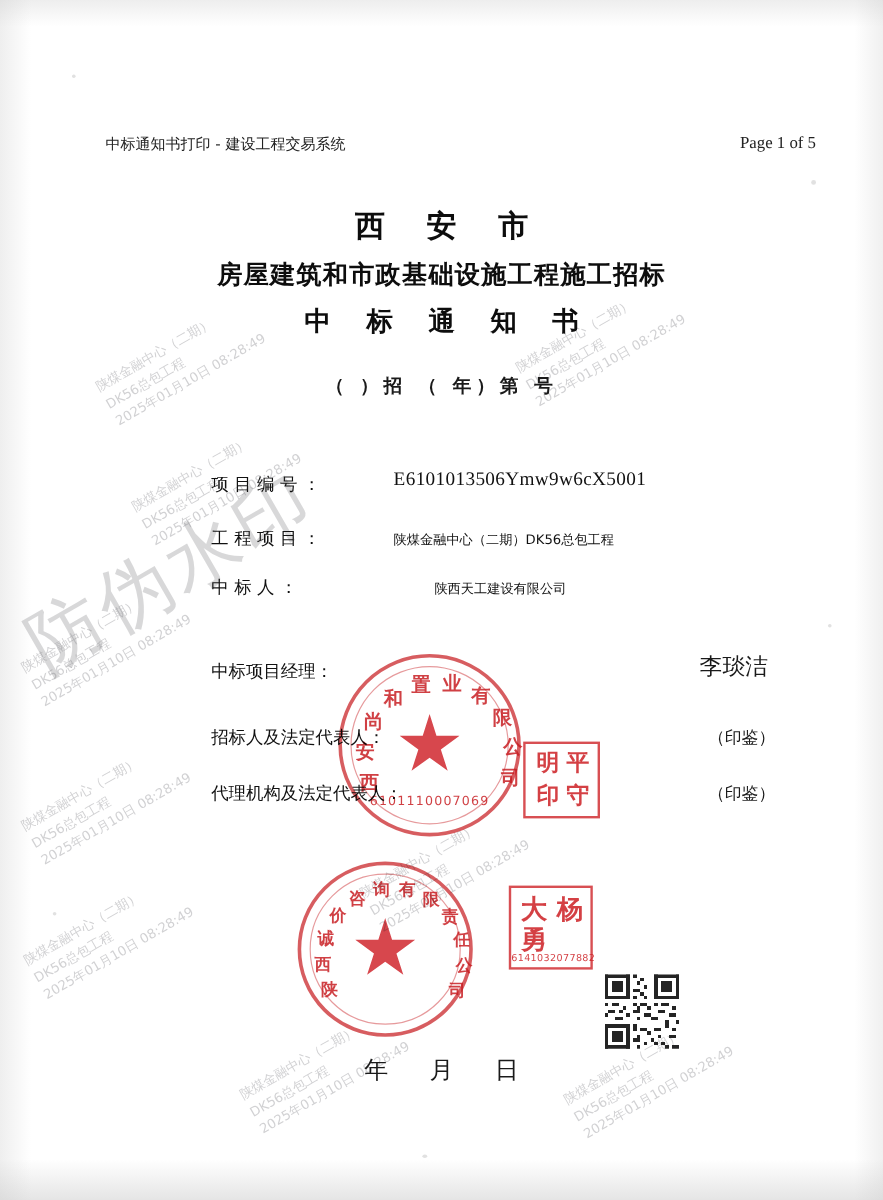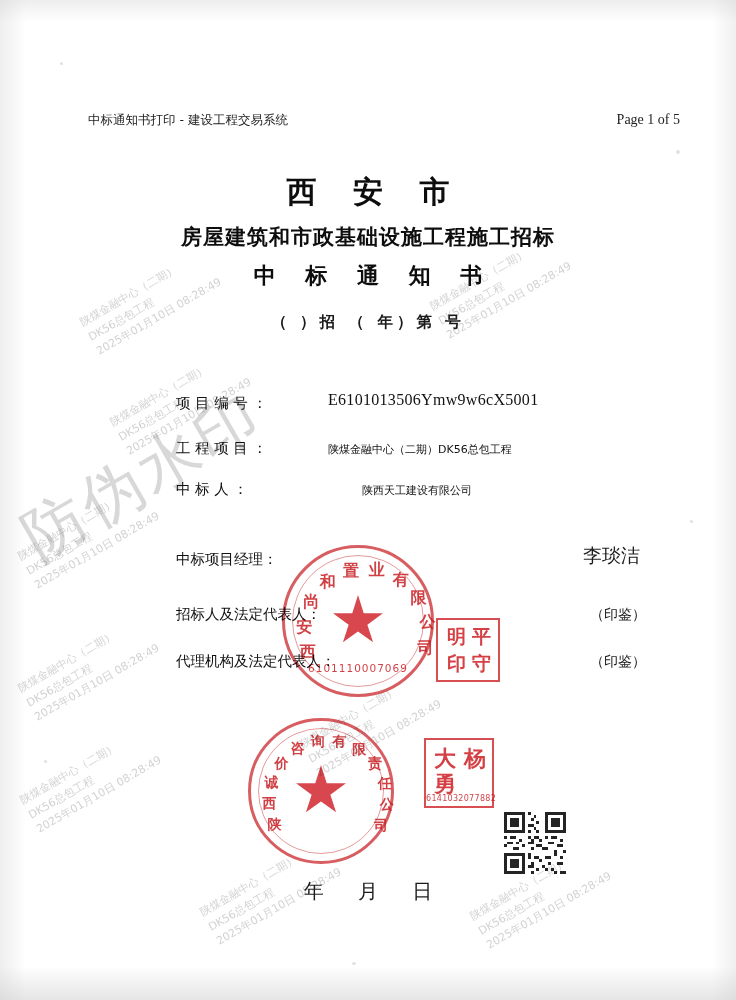--- a/index.html
+++ b/index.html
@@ -54,21 +54,21 @@
     position: absolute;
     top: 172px;
     left: 0;
     right: 0;
     text-align: center;
     font-family: "DejaVu Sans", sans-serif;
     font-weight: bold;
     color: #0d0d0d;
   }
   .title1 {
-    font-size: 30px;
+    font-size: 25px;
     letter-spacing: 13px;
     padding-left: 13px;
   }
   .title2 {
     font-size: 21px;
     margin-top: 10px;
     letter-spacing: 1px;
   }
   .title3 {
     font-size: 22px;

